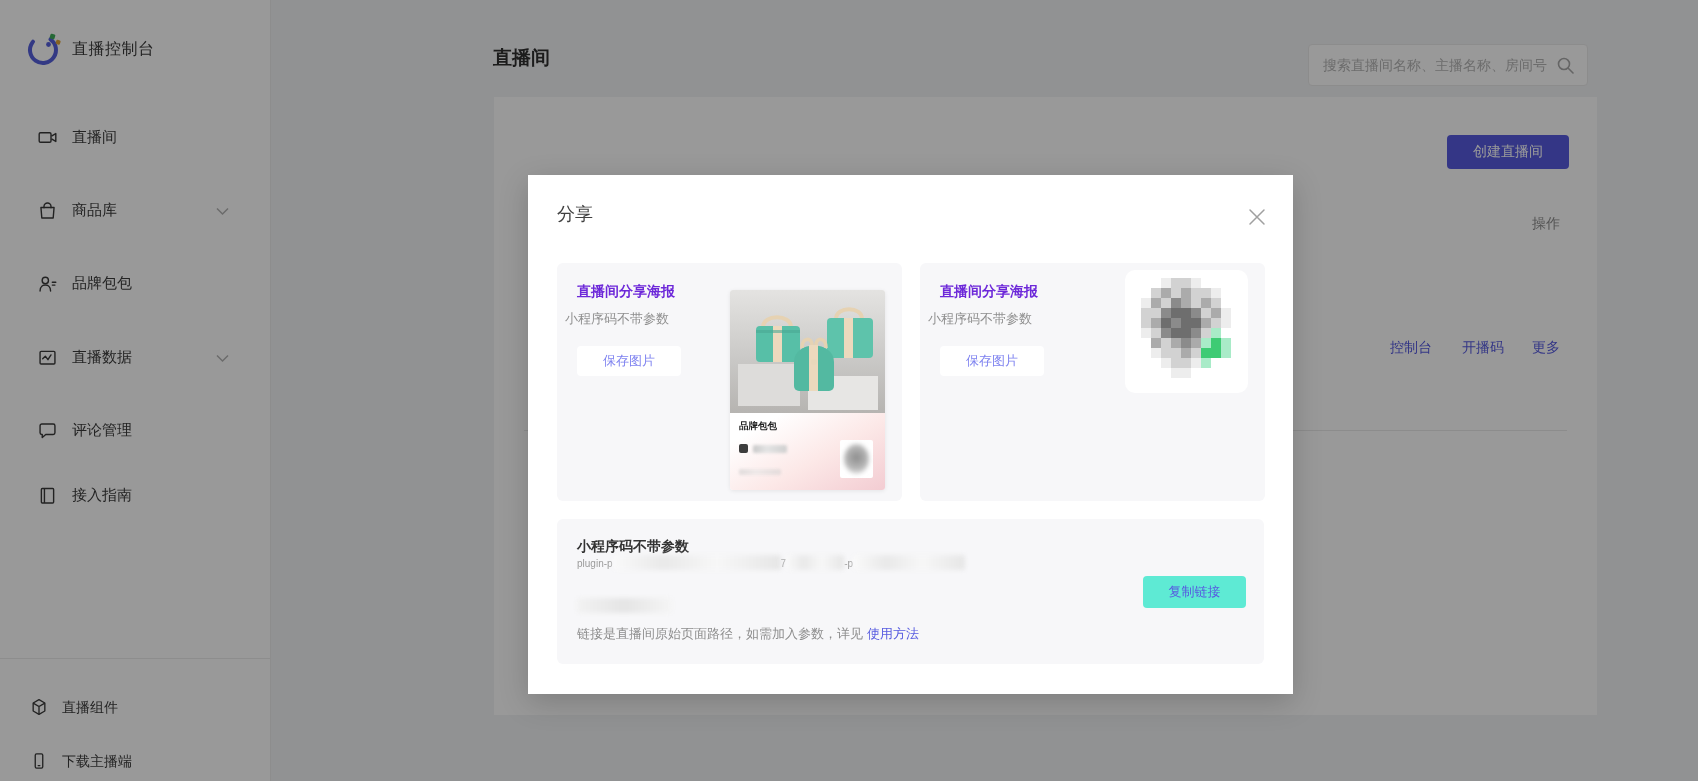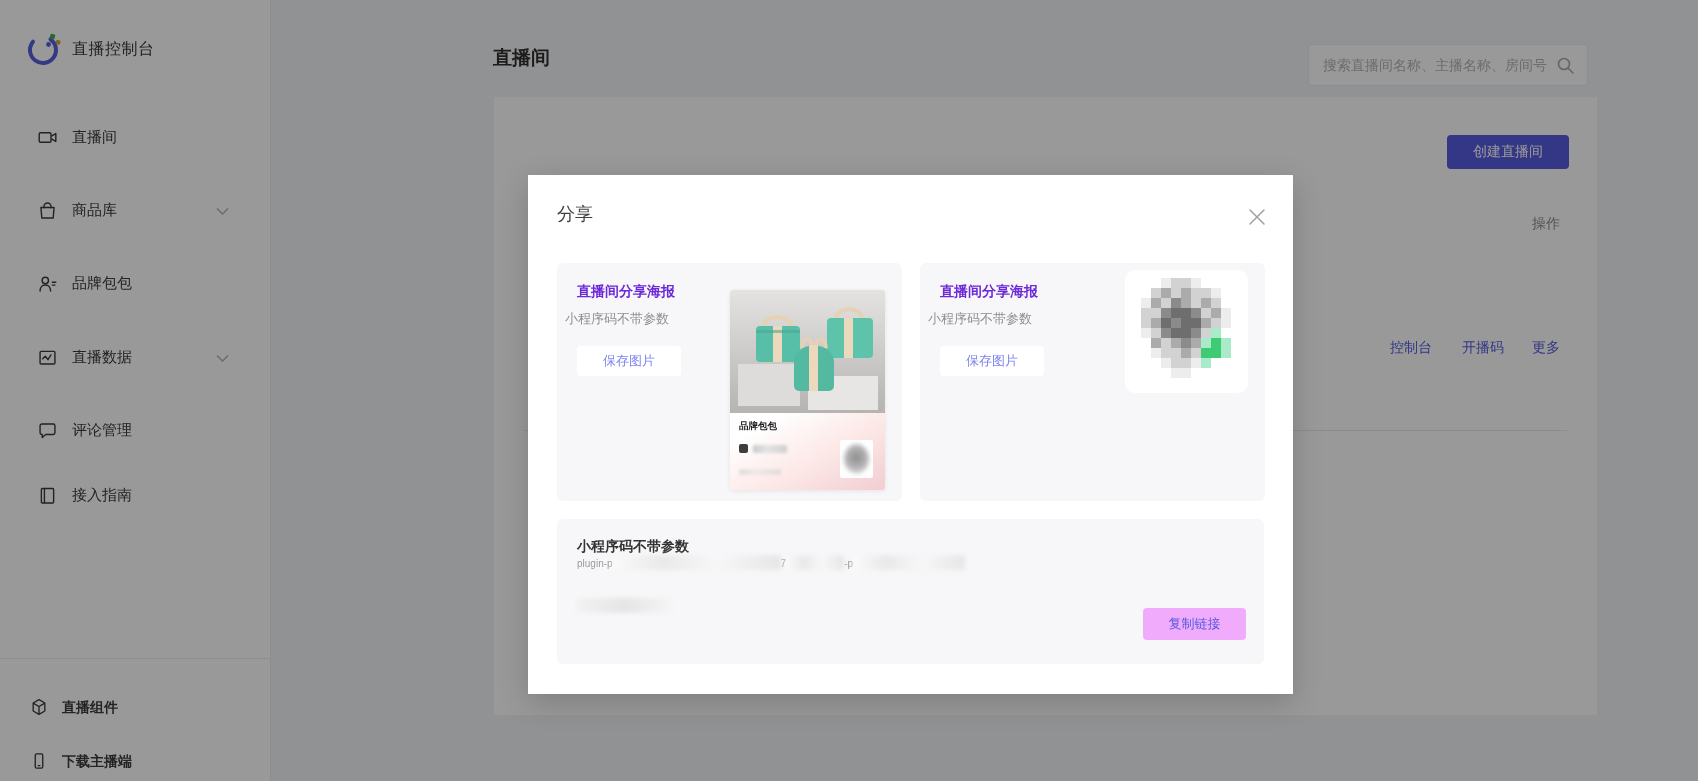--- a/index.html
+++ b/index.html
@@ -18,21 +18,21 @@
   .brand { position:absolute; left:26px; top:31px; display:flex; align-items:center; }
   .brand-logo { width:36px; height:36px; }
   .brand-title { margin-left:10px; font-size:16px; color:#3a3a3a; letter-spacing:.5px; }
   .nav-item { position:absolute; left:0; width:271px; height:30px; cursor:pointer; }
   .nav-item .nicon { position:absolute; left:37px; top:4px; width:21px; height:21px; }
   .nav-item .nlabel { position:absolute; left:72px; top:5px; font-size:15px; color:#3c3c3c; }
   .nav-item .chev { position:absolute; left:215px; top:11px; width:15px; height:9px; }
   .side-divider { position:absolute; left:0; top:658px; width:271px; height:1px; background:#ebebeb; }
   .foot-item { position:absolute; left:0; width:271px; height:26px; cursor:pointer; }
   .foot-item .nicon { position:absolute; left:29px; top:2px; width:20px; height:20px; }
-  .foot-item .nlabel { position:absolute; left:62px; top:4px; font-size:14px; color:#3c3c3c;font-weight:bold; }
+  .foot-item .nlabel { position:absolute; left:62px; top:4px; font-size:14px; color:#3c3c3c; }
 
   
   .page-title { position:absolute; left:493px; top:45px; font-size:19px; font-weight:bold; color:#2f2f2f; z-index:1; }
   .searchbox { position:absolute; left:1308px; top:44px; width:280px; height:42px;
     background:#fff; border:1px solid #eaeaea; border-radius:4px; z-index:1; }
   .searchbox input { position:absolute; left:14px; top:0; width:230px; height:40px; border:none; outline:none;
     background:transparent; font-size:14px; color:#555; font-family:inherit; }
   .searchbox input::placeholder { color:#b5b5b5; }
   .searchbox .sicon { position:absolute; right:12px; top:11px; width:19px; height:19px; }
   .content-card { position:absolute; left:494px; top:97px; width:1103px; height:618px; background:#fff; z-index:1; }
@@ -76,22 +76,22 @@
   .qr-box { position:absolute; left:205px; top:7px; width:123px; height:123px; background:#fff; border-radius:10px; }
 
   
   .path-section { position:absolute; left:29px; top:344px; width:707px; height:145px; background:#f7f7f9; border-radius:6px; }
   .ps-title { position:absolute; left:20px; top:19px; font-size:14px; font-weight:bold; color:#333; }
   .ps-path { position:absolute; left:20px; top:36px; font-size:10px; color:#9b9b9b; height:18px; white-space:nowrap; }
   .blur-bar { display:inline-block; height:15px; border-radius:3px; vertical-align:-3px; filter:blur(2px);
     background:linear-gradient(90deg,#fafafa,#e9e9e9 30%,#f7f7f7 62%,#e6e6e6); }
   .ps-path2 { position:absolute; left:20px; top:79px; width:95px; height:15px; border-radius:3px; filter:blur(2px);
     background:linear-gradient(90deg,#f2f2f2,#e5e5e5 50%,#f5f5f5); }
-  .copy-btn { position:absolute; left:586px; top:57px; width:103px; height:32px; background:#f0abfc; border:none;
-    border-radius:4px; font-size:13px; color:var(--accent); cursor:pointer; font-family:inherit;margin-top:32px; }
+  .copy-btn { position:absolute; left:586px; top:57px; width:103px; height:32px; background:#5eead4; border:none;
+    border-radius:4px; font-size:13px; color:var(--accent); cursor:pointer; font-family:inherit; }
   .ps-note { position:absolute; left:20px; top:106px; font-size:13px; color:#8d8d8d; }
   .ps-note a { color:var(--accent); text-decoration:none; margin-left:4px; cursor:pointer; }
 
   svg { display:block; }
 </style>
 </head>
 <body>
 
 <div class="sidebar">
   <div class="brand">
@@ -325,14 +325,17 @@
     </div>
   </div>
 
   <div class="path-section">
     <div class="ps-title">小程序码不带参数</div>
     <div class="ps-path">
       <span>plugin-p</span><span class="blur-bar" style="width:168px"></span><span>7</span><span class="blur-bar" style="width:58px"></span><span>-p</span><span class="blur-bar" style="width:112px"></span>
     </div>
     <div class="ps-path2"></div>
     <button class="copy-btn">复制链接</button>
+    <div class="ps-note">
+      <span>链接是直播间原始页面路径，如需加入参数，详见</span><a>使用方法</a>
+    </div>
   </div>
 </div>
 
 </body></html>

